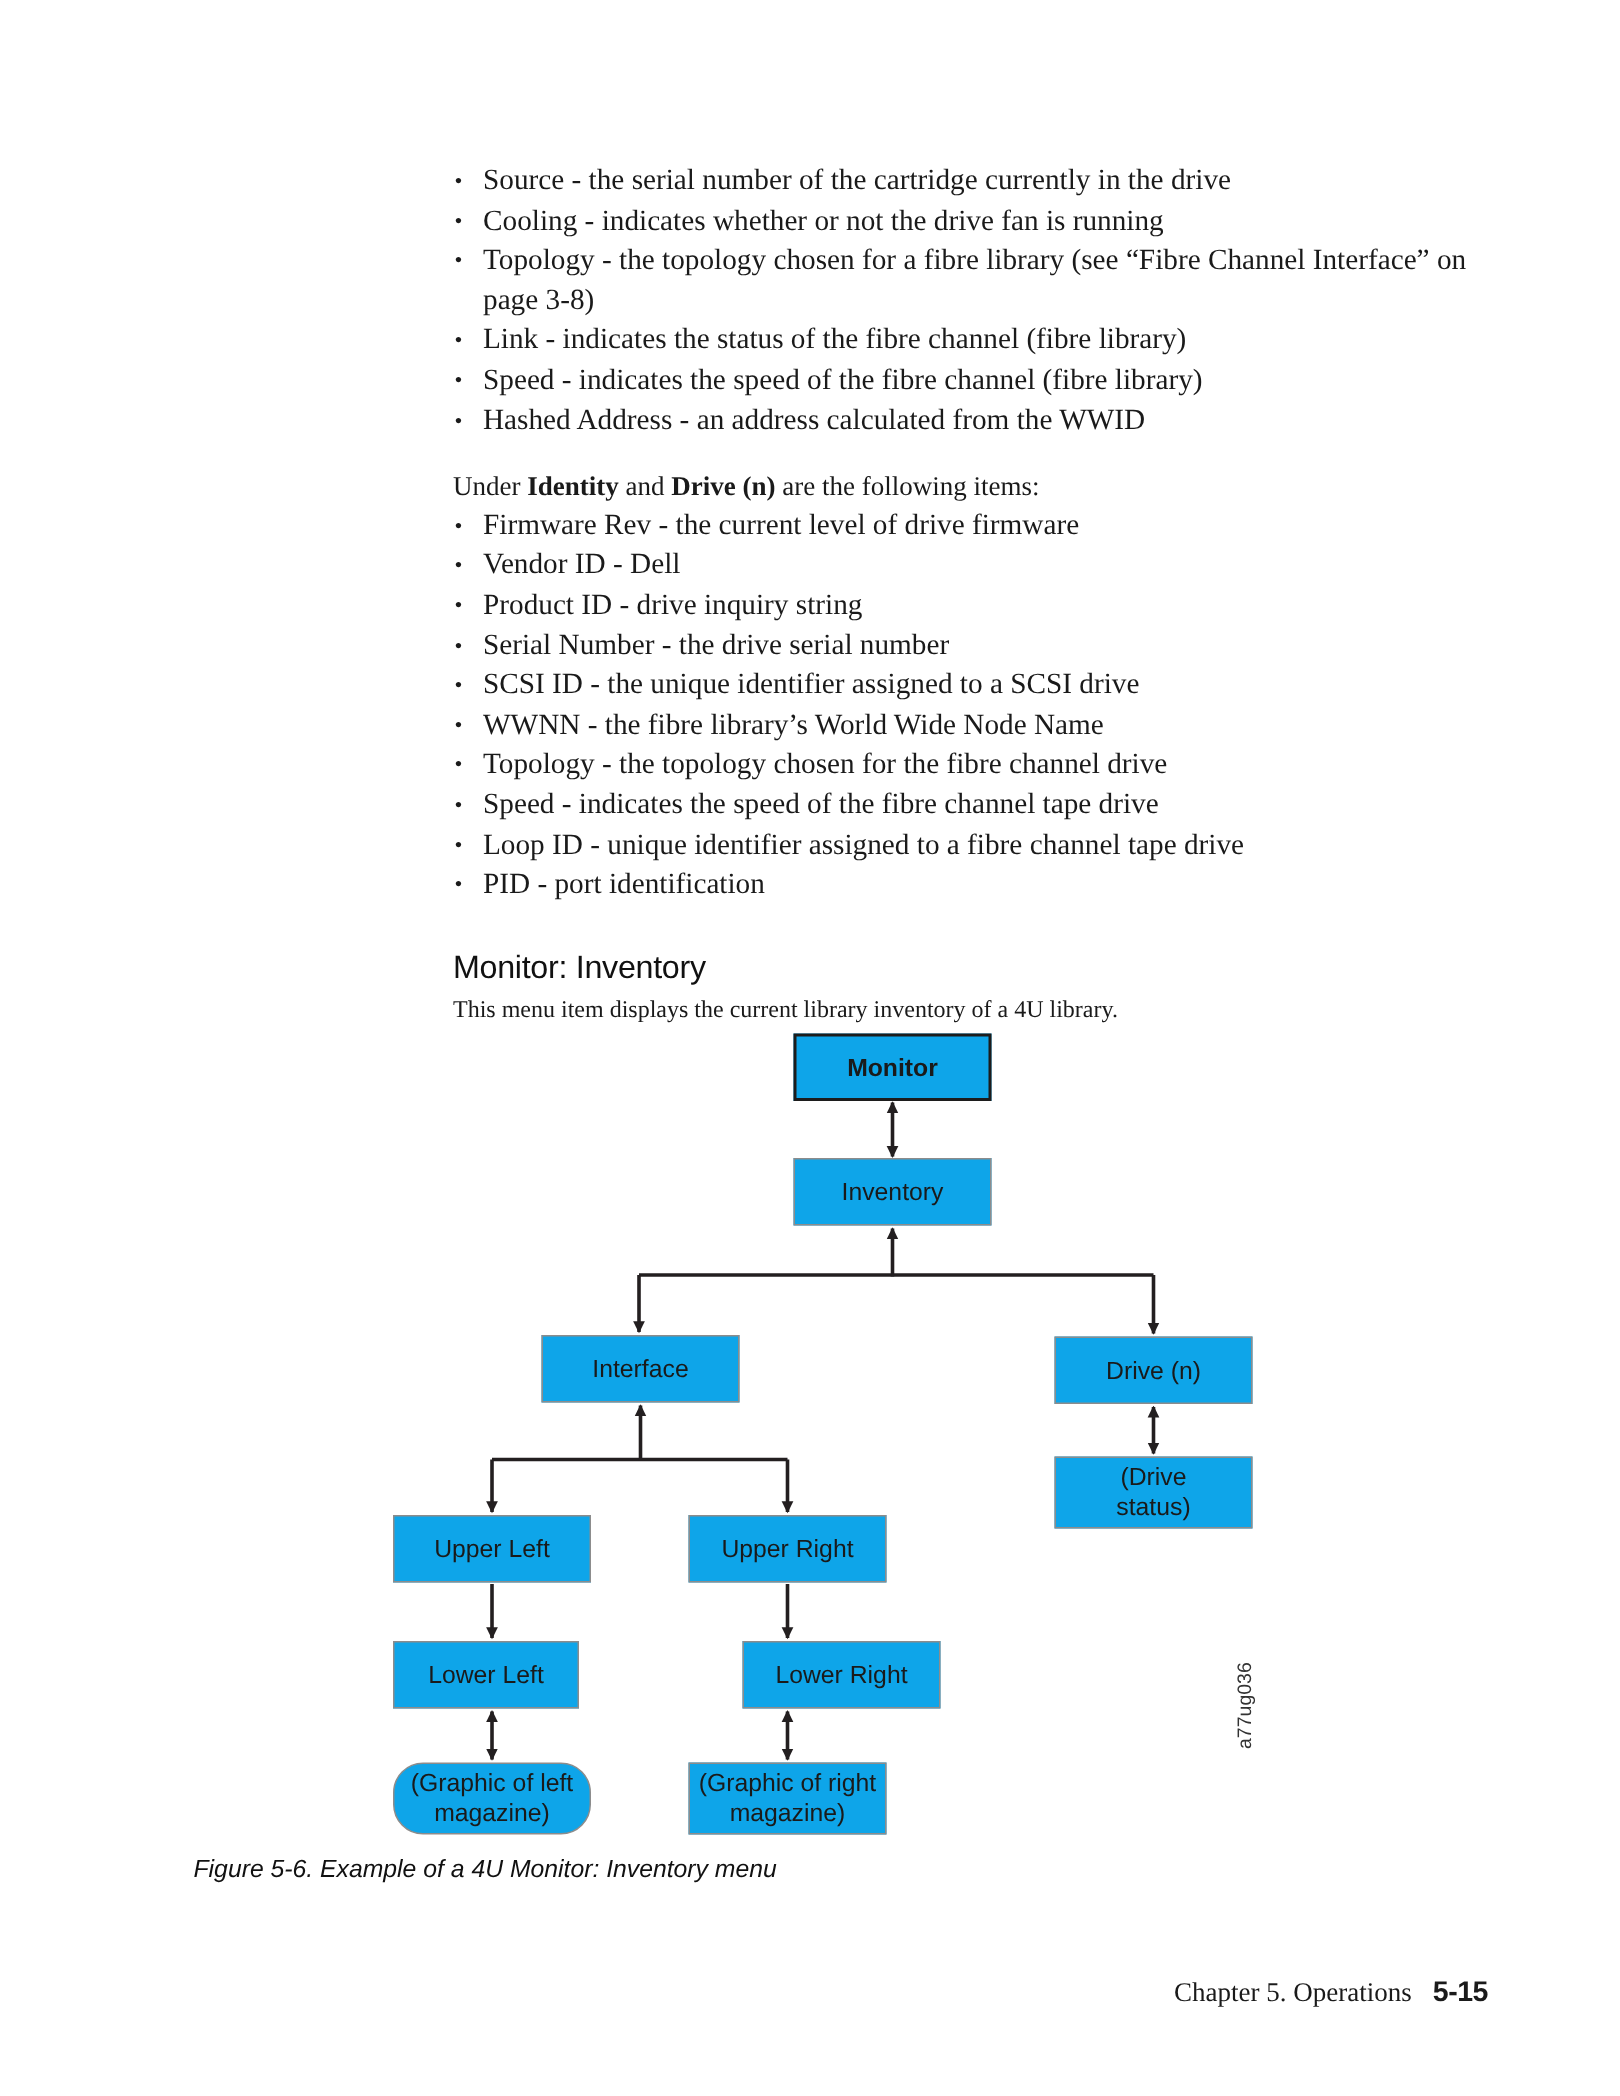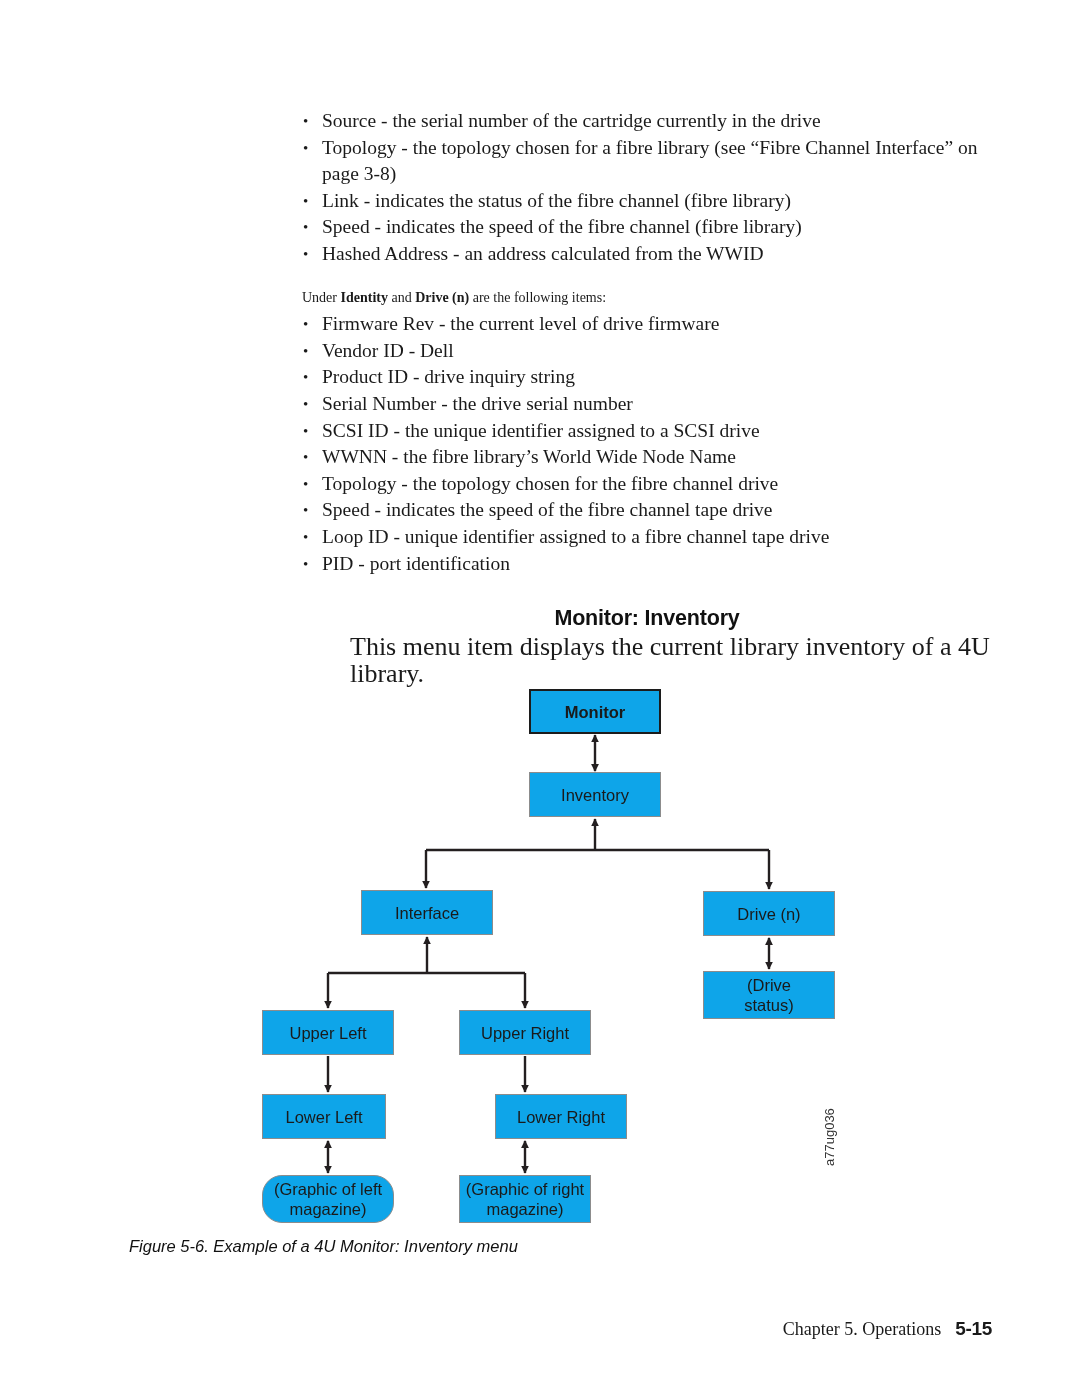--- a/index.html
+++ b/index.html
@@ -37,45 +37,43 @@
   }
   .bullet-list li::before {
     content: "\2022";
     position: absolute;
     left: 1px;
     top: 0;
     font-size: 15px;
     line-height: 26.6px;
   }
   .para {
-    font-size: 14px;
+    font-size: 18px;
     line-height: 26.6px;
     margin: 0;
     padding-left: 0;
   }
   .para b { font-weight: bold; }
 
   .gap-before-under { height: 17px; }
 
   .section-head {
     font-family: "Liberation Sans", sans-serif;
-    font-weight: bold;
+    font-weight: normal;
     font-size: 21.5px;
     line-height: 26px;
     letter-spacing: -0.2px;
     color: #111111;
     margin: 0;
-    text-align: center;
   }
   .head-wrap { margin-top: 28px; }
   .head-sub {
-    font-size: 26px;
+    font-size: 16px;
     line-height: 26.6px;
     margin-top: 3px;
-    margin-left: 48px;
   }
 
   
   .diagram {
     position: absolute;
     left: 0;
     top: 0;
     width: 1080px;
     height: 1397px;
     pointer-events: none;
@@ -142,20 +140,21 @@
     letter-spacing: -0.3px;
   }
 </style>
 </head>
 <body>
 
 <div class="page-body">
 
   <ul class="bullet-list">
     <li>Source - the serial number of the cartridge currently in the drive</li>
+    <li>Cooling - indicates whether or not the drive fan is running</li>
     <li>Topology - the topology chosen for a fibre library (see “Fibre Channel Interface” on page 3-8)</li>
     <li>Link - indicates the status of the fibre channel (fibre library)</li>
     <li>Speed - indicates the speed of the fibre channel (fibre library)</li>
     <li>Hashed Address - an address calculated from the WWID</li>
   </ul>
 
   <div class="gap-before-under"></div>
 
   <p class="para"><span>Under </span><b>Identity</b><span> and </span><b>Drive (n)</b><span> are the following items:</span></p>
 

